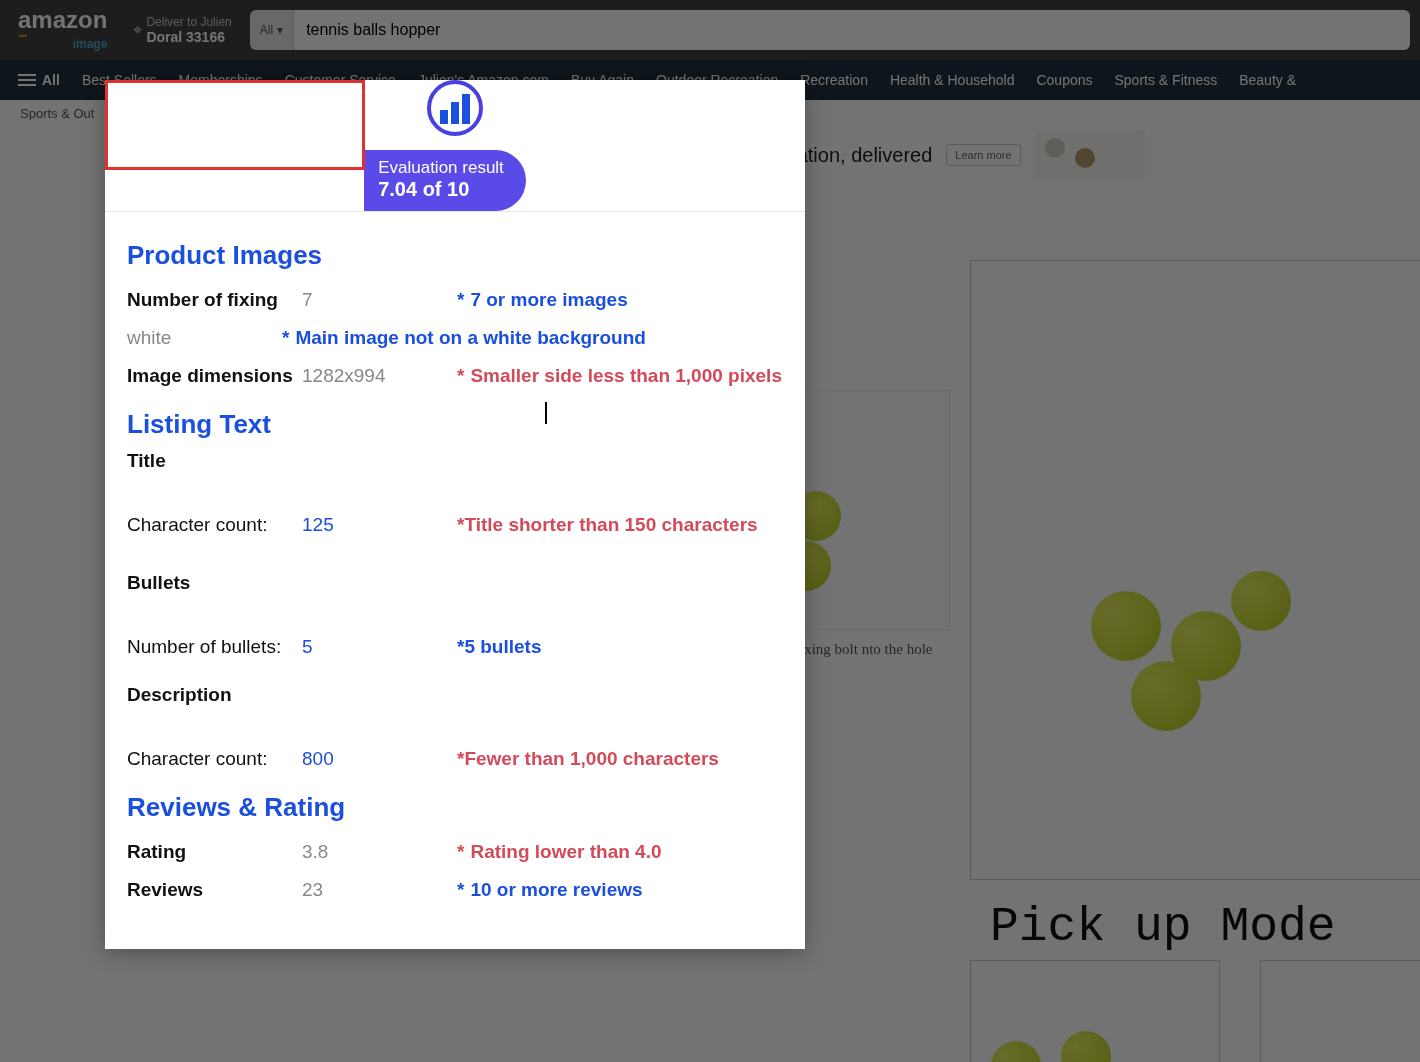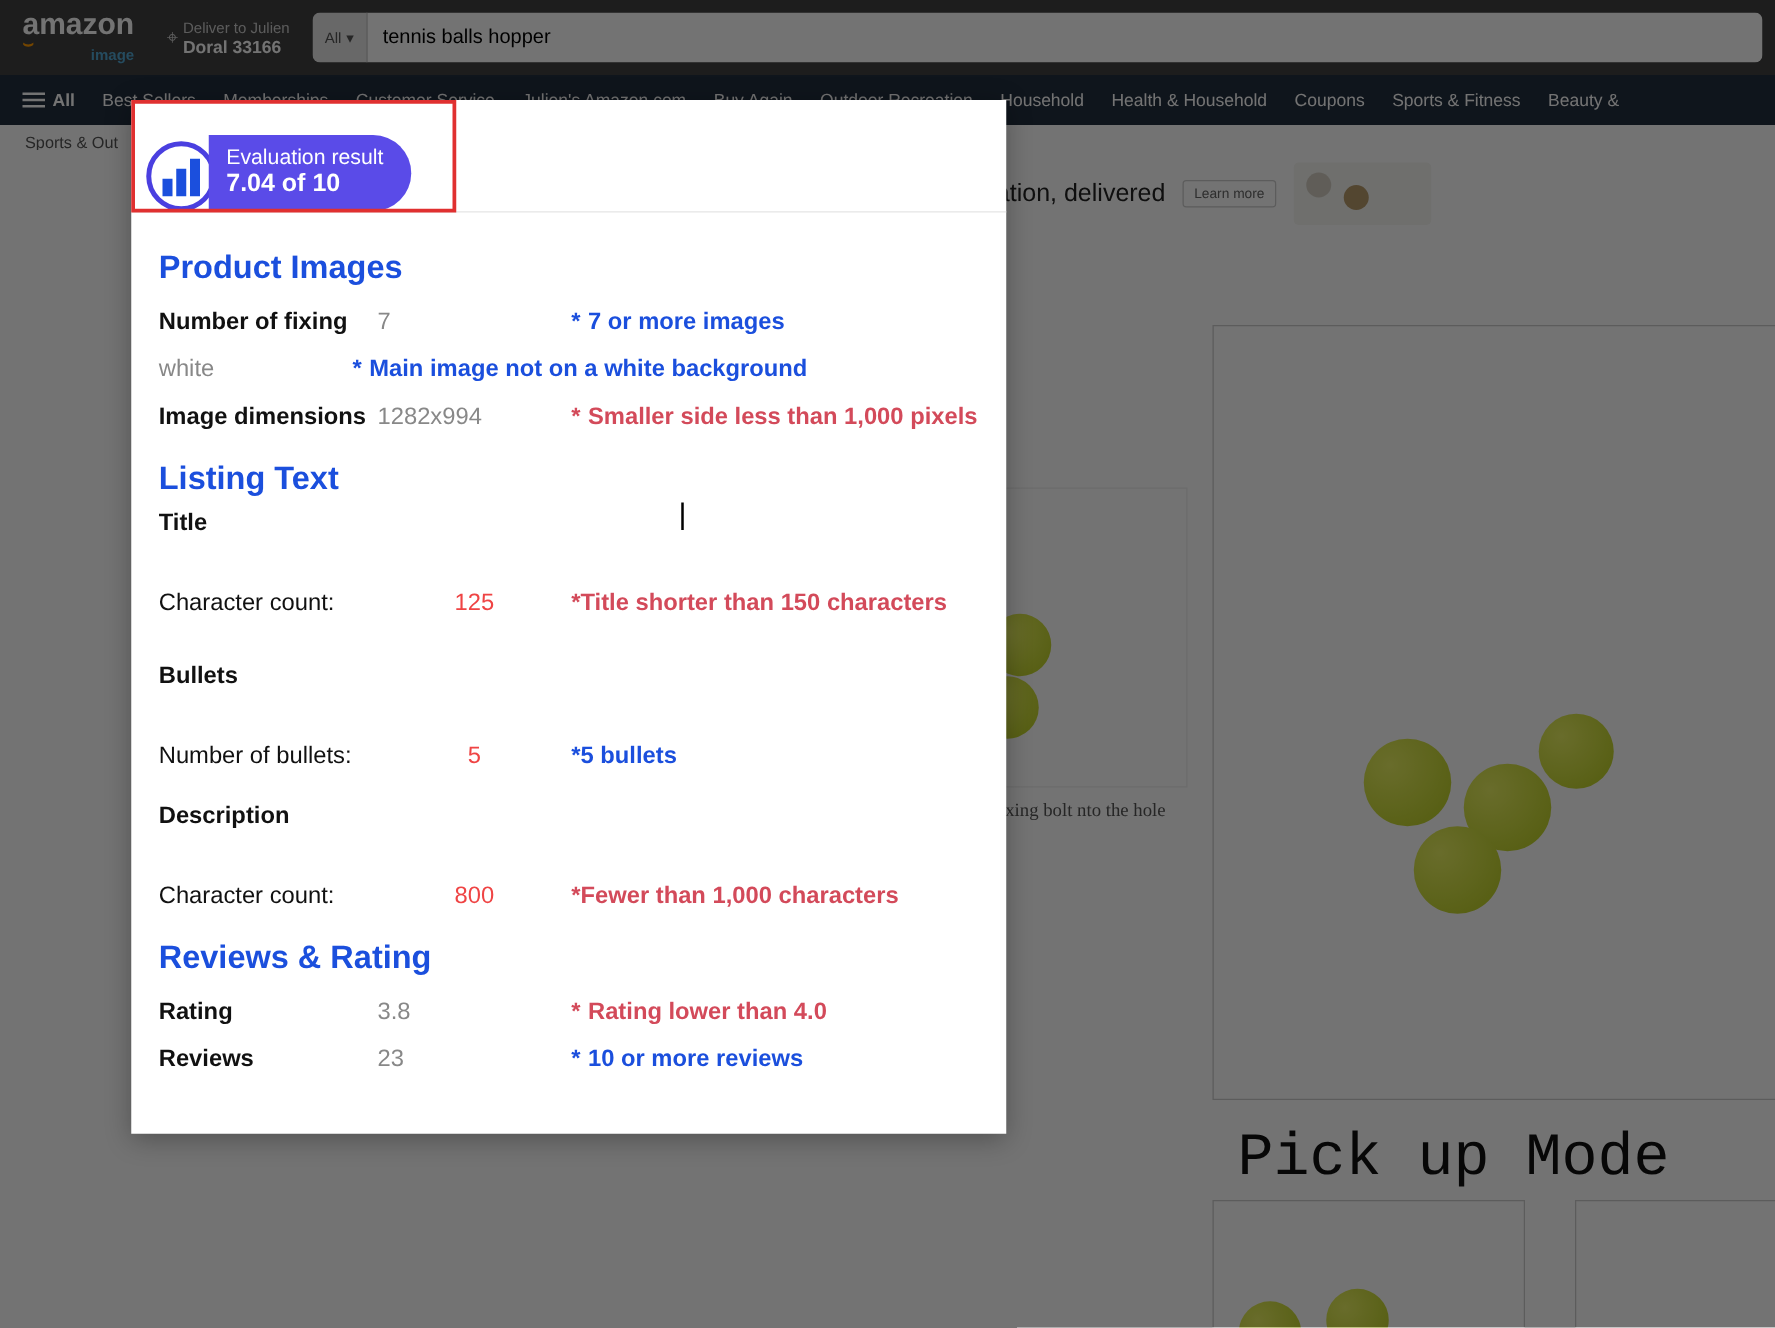--- a/index.html
+++ b/index.html
@@ -103,23 +103,24 @@
   .dim {
     position:absolute; inset:0; background:rgba(0,0,0,0.55);
   }
   
   .panel {
     position:absolute; top:80px; left:105px; width:700px;
     background:#fff; box-shadow:0 4px 20px rgba(0,0,0,0.3);
     padding-bottom:40px;
   }
   .panel-head {
-    display:flex; align-items:flex-end; gap:14px;
+    display:flex; align-items:center; gap:14px;
     padding:0 12px; border-bottom:1px solid #e5e5e5;
     min-height:90px;
+    flex-direction:column;
   }
   .redbox{
     position:absolute; top:80px; left:105px; width:260px; height:90px;
     border:3px solid #e03030; pointer-events:none;
   }
   .badge-icon{
     width:56px;height:56px;border-radius:50%;
     border:4px solid #4a3fe0;background:#fff;
     display:flex;align-items:center;justify-content:center;
     flex-shrink:0;
@@ -140,21 +141,21 @@
   .row{display:flex;align-items:flex-start;padding:8px 0;font-size:19px;}
   .row .label{width:175px;font-weight:700;color:#111;}
   .row .value{width:155px;color:#888;}
   .row .note{flex:1;font-weight:700;}
   .row .note .ast{margin-right:6px;}
   .note.pass{color:#1b4fdd;}
   .note.fail{color:#d34a5a;}
   .subhead{font-weight:700;font-size:19px;color:#111;margin-top:10px;}
   .subrow{display:flex;align-items:flex-start;font-size:19px;padding:2px 0 8px 0;margin-top:40px;}
   .subrow .label{width:175px;color:#111;}
-  .subrow .value{width:155px;color:#ef4444;text-align:center;}
+  .subrow .value{width:155px;color:#1d4ed8;}
   .subrow .note{flex:1;font-weight:700;}
   .cursor-caret{position:absolute;top:402px;left:545px;width:2px;height:22px;background:#000;}
 </style>
 </head>
 <body>
 
 <div class="amz-header">
   <div class="amz-logo">
     <span>amazon</span>
     <span class="smile">⌣</span>
@@ -184,21 +185,21 @@
         <span></span>
       </span>
     <span>All</span>
   </div>
   <span class="navitem">Best Sellers</span>
   <span class="navitem">Memberships</span>
   <span class="navitem">Customer Service</span>
   <span class="navitem">Julien's Amazon.com</span>
   <span class="navitem">Buy Again</span>
   <span class="navitem">Outdoor Recreation</span>
-  <span class="navitem">Household</span>
+  <span class="navitem">Recreation</span>
   <span class="navitem">Health &amp; Household</span>
   <span class="navitem">Coupons</span>
   <span class="navitem">Sports &amp; Fitness</span>
   <span class="navitem">Beauty &amp;</span>
 </div>
 <div class="breadcrumb">Sports &amp; Out</div>
 
 <div class="bg-product">
   <div class="bg-banner">
     <span>ur medication, delivered</span>

